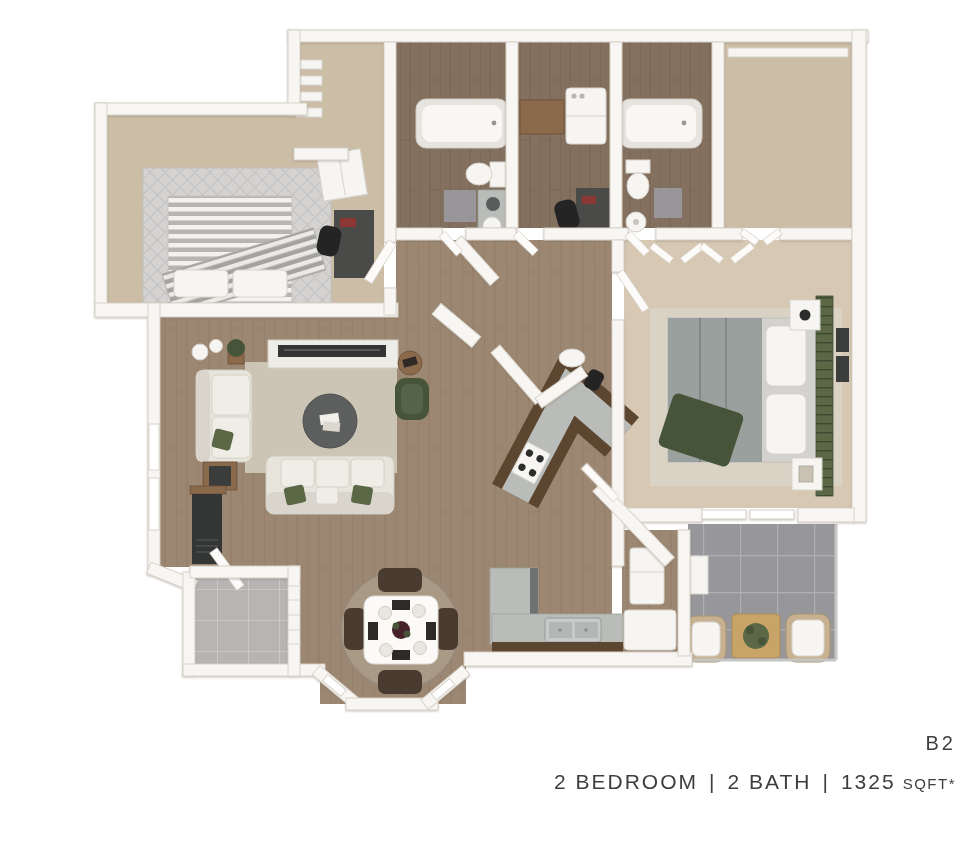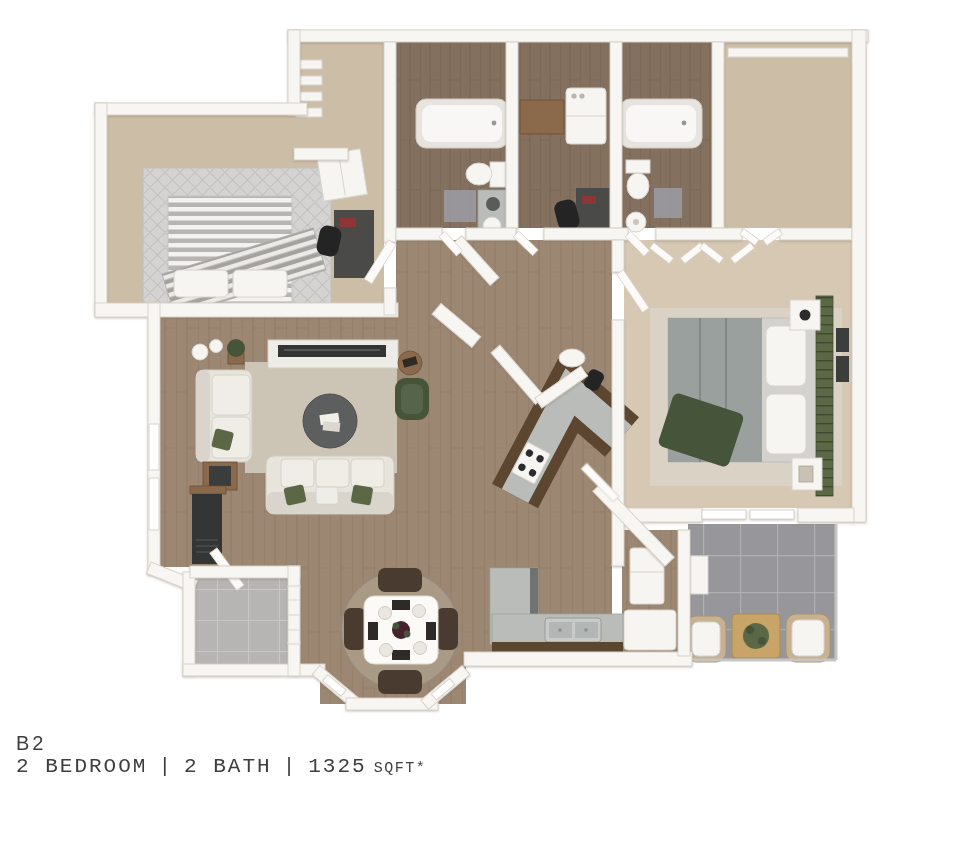--- a/index.html
+++ b/index.html
@@ -27,23 +27,23 @@
   .deskf{fill:var(--c-deskDark);} .blackc{fill:#242424;}
   .counterf{fill:var(--c-counter);stroke:#9fa39f;stroke-width:.8;}
   .steel{fill:var(--c-steel);stroke:#8f938f;stroke-width:.8;}
   .barw{fill:var(--c-barWood);}
   .matf{fill:var(--c-mat);opacity:.9;}
   .tvf{fill:var(--c-tvDark);}
   .firef{fill:var(--c-fire);}
   .wickerf{fill:var(--c-wicker);stroke:#a8946f;stroke-width:1;}
   .walls-layer{filter:drop-shadow(0 1.5px 1.2px rgba(120,108,92,.38));}
   
-  .caption{position:absolute;left:16px;right:0;top:732px;text-align:left;color:var(--c-text);}
+  .caption{position:absolute;left:4px;right:0;top:732px;text-align:right;color:var(--c-text);}
   .plan-code{font-size:20px;letter-spacing:3px;font-weight:400;}
-  .specs{font-size:21px;letter-spacing:2px;font-weight:400;white-space:nowrap;font-family:Liberation Mono, monospace;}
+  .specs{margin-top:15px;font-size:21px;letter-spacing:2px;font-weight:400;white-space:nowrap;}
   .specs .sep{margin:0 11px;color:var(--c-text);}
   .specs .unit{font-size:15px;letter-spacing:1.5px;margin-left:7px;}
 </style>
 </head>
 <body>
 
 <div class="plan-wrap">
 
 <svg width="956" height="726" viewBox="0 0 956 726">
   <defs>

